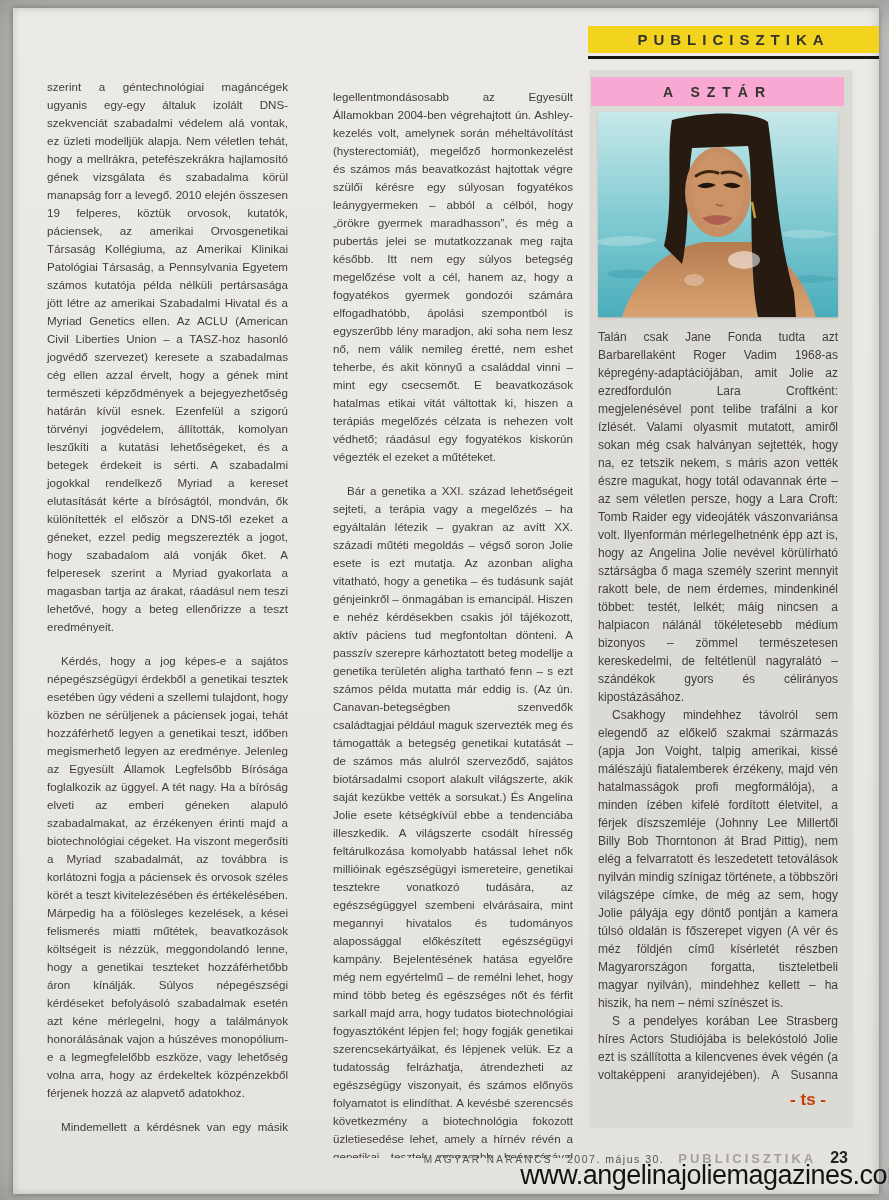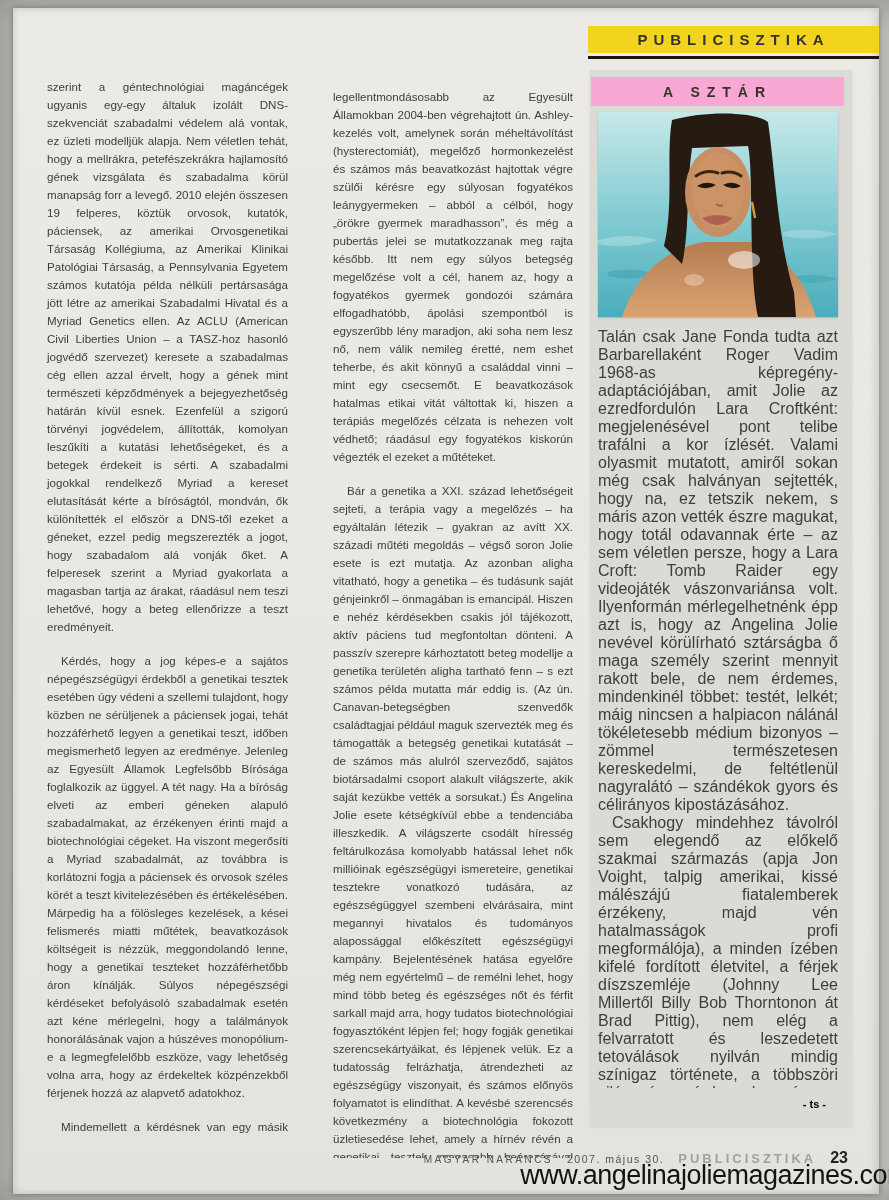--- a/index.html
+++ b/index.html
@@ -25,24 +25,24 @@
               font-weight:bold;font-size:12.5px;color:#3a3833;}
   
   .sidebar{position:absolute;left:590px;top:70px;width:262px;height:1056px;background:#dcdad4;
            box-shadow:0 1px 3px rgba(0,0,0,.08);}
   .sztar{position:absolute;left:1px;top:7px;width:253px;height:29px;background:#f9a8d4;
          display:flex;align-items:center;justify-content:center;}
   .sztar span{font-weight:bold;font-size:14px;letter-spacing:7px;color:#35332c;}
   .photo{position:absolute;left:8px;top:42px;width:240px;height:205px;overflow:hidden;
          box-shadow:0 1px 2px rgba(0,0,0,.2);}
   .sb-text{position:absolute;left:8px;top:258px;width:240px;height:760px;overflow:hidden;
-           color:#403e39;font-size:16px;line-height:18px;text-align:justify;}
+           color:#403e39;font-size:12px;line-height:18px;text-align:justify;}
   .sb-text p{margin:0;}
   .sb-text p.ind{text-indent:14px;}
-  .byline{position:absolute;right:26px;bottom:16px;font-weight:bold;font-size:11px;color:#000000;}
+  .byline{position:absolute;right:26px;bottom:16px;font-weight:bold;font-size:17px;color:#c2410c;}
   
   .footer{position:absolute;left:0;top:1149px;width:848px;display:flex;justify-content:flex-end;
           align-items:baseline;gap:14px;}
   .f-mag{font-size:10px;letter-spacing:2.5px;color:#55534e;}
   .f-date{font-size:10.5px;letter-spacing:1.5px;color:#55534e;}
   .f-sec{font-size:13px;font-weight:bold;letter-spacing:3px;color:#a3a19a;}
   .f-num{font-size:16px;font-weight:bold;color:#23221f;}
   .watermark{position:absolute;right:12px;top:1160px;font-size:27px;color:#131310;
              letter-spacing:-0.5px;white-space:nowrap;}
 </style>

